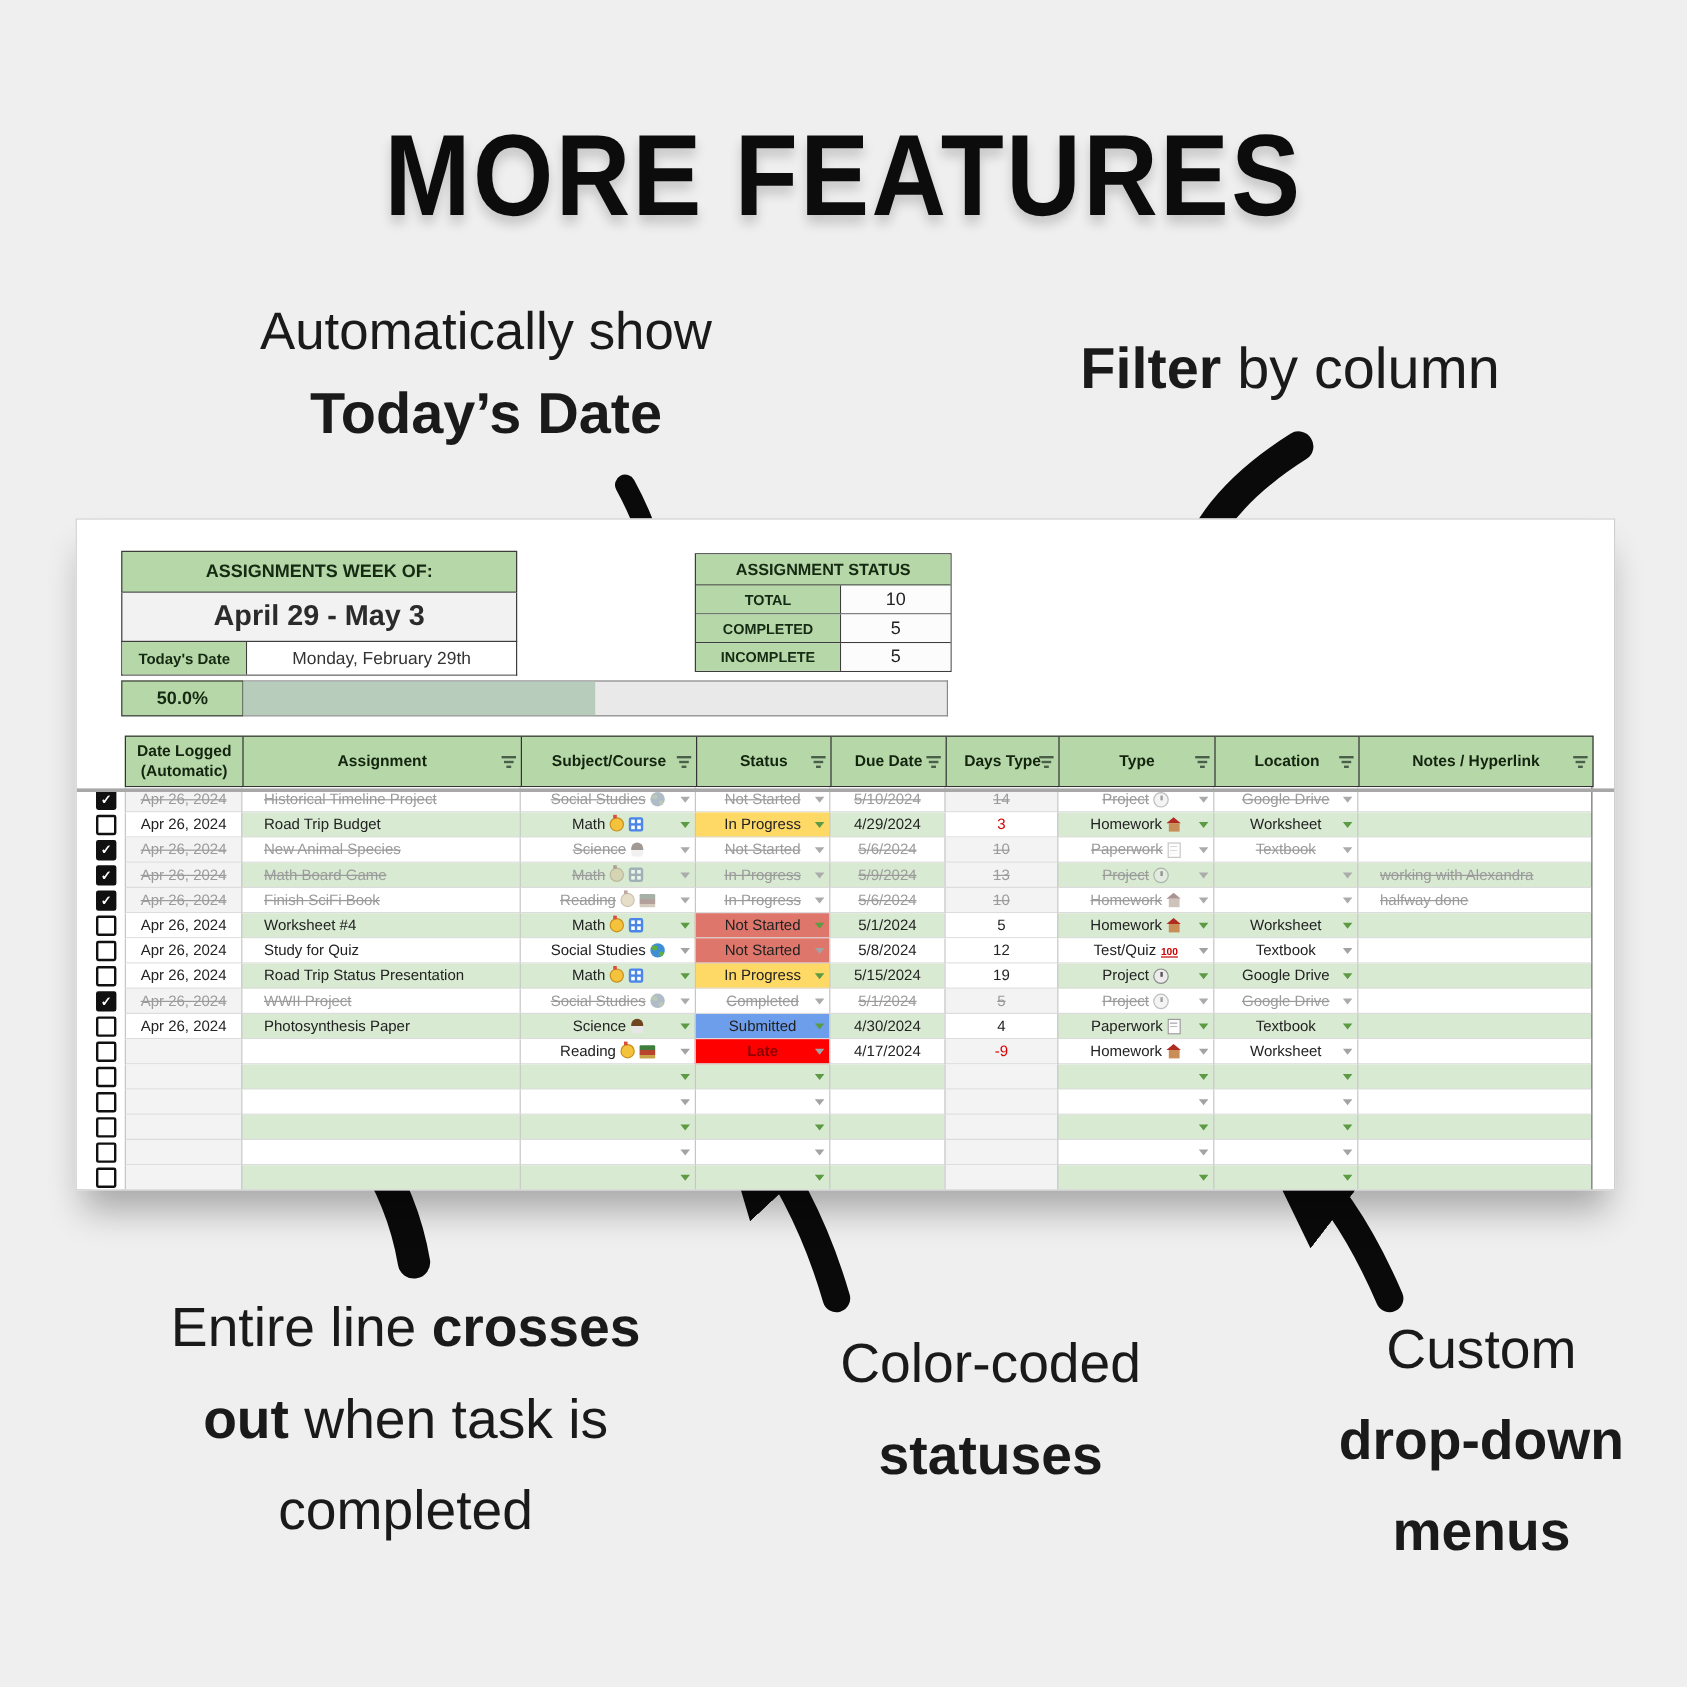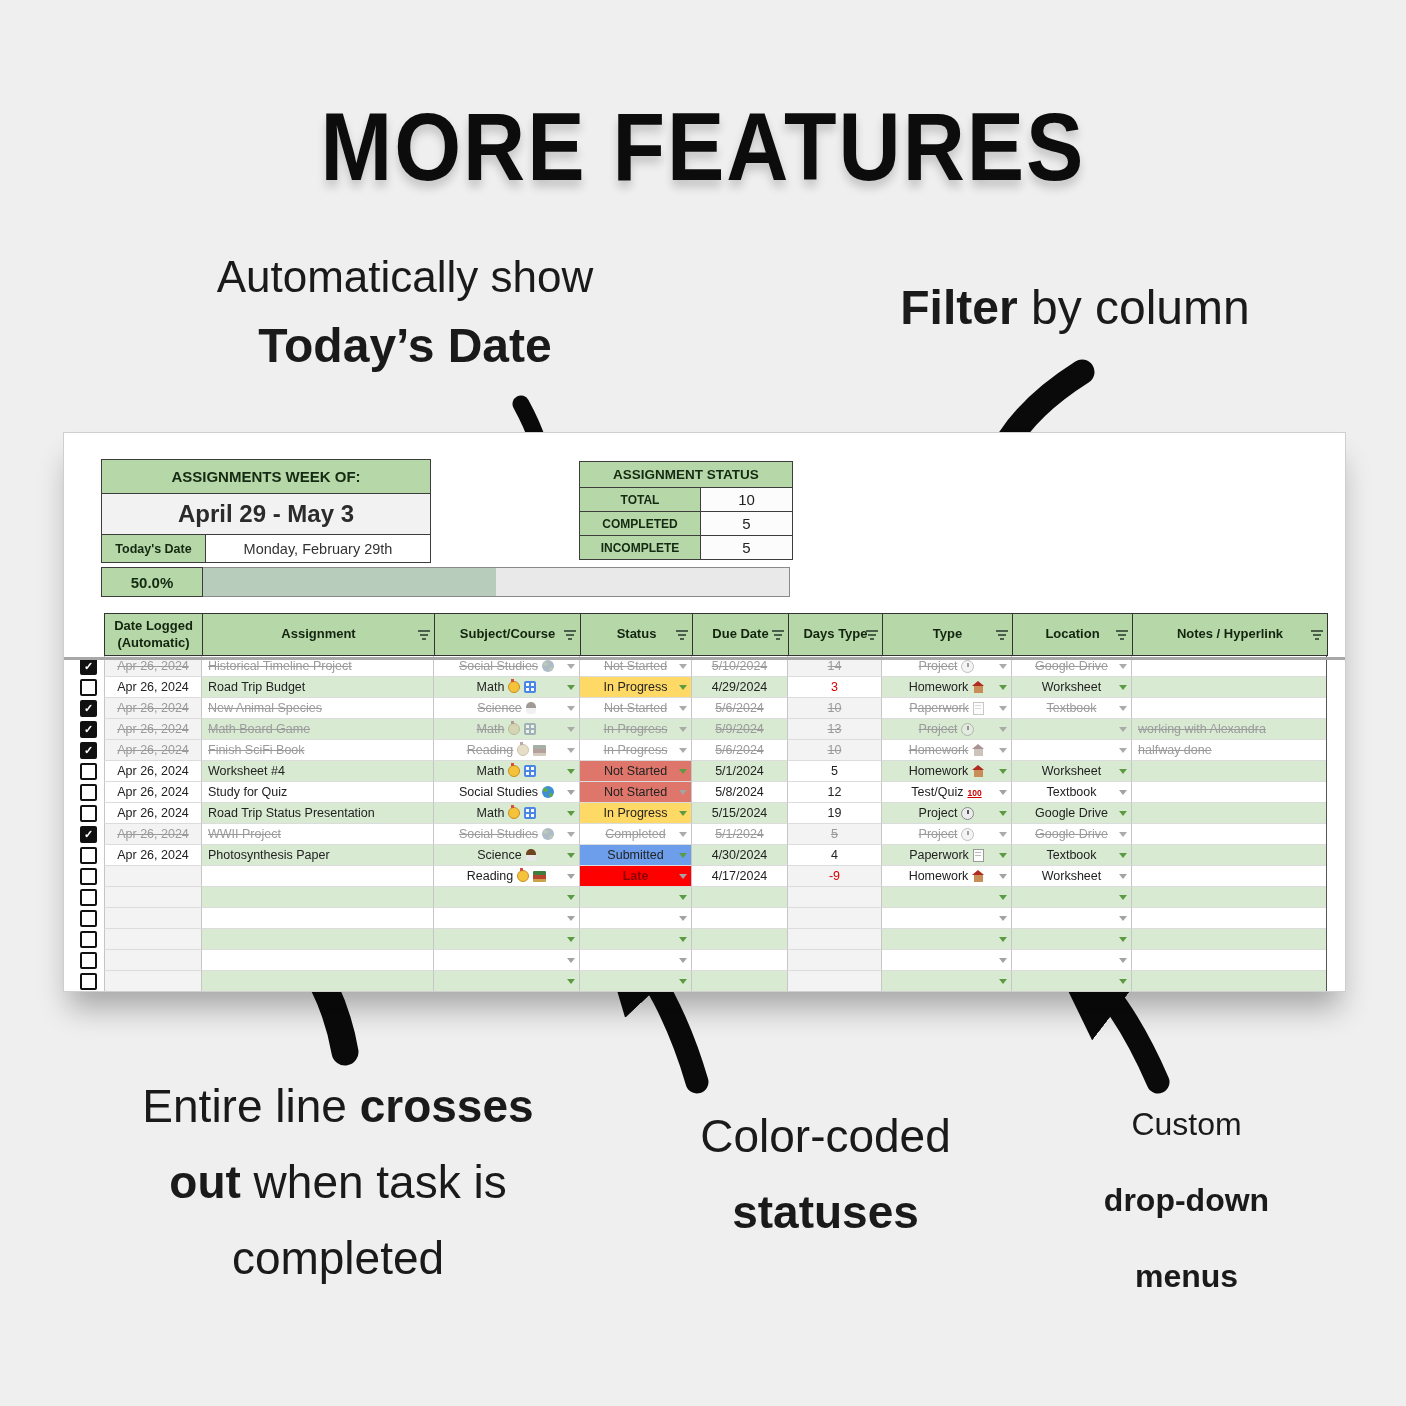--- a/index.html
+++ b/index.html
@@ -13,21 +13,21 @@
          text-shadow:0 6px 9px rgba(0,0,0,.18);}
 
   
   .anno{position:absolute;color:#1a1a1a;text-align:center;}
   .anno .b{font-weight:bold;}
   #anno-today{left:100px;top:252px;width:610px;font-size:44px;}
   #anno-today .line2{font-size:48px;margin-top:16px;}
   #anno-filter{left:845px;top:280px;width:460px;font-size:48px;}
   #anno-crossout{left:78px;top:1068px;width:520px;font-size:46px;line-height:76px;}
   #anno-status{left:618px;top:1098px;width:415px;font-size:46px;line-height:76px;}
-  #anno-dropdown{left:1024px;top:1086px;width:325px;font-size:32px;line-height:76px;}
+  #anno-dropdown{left:1072px;top:1086px;width:325px;font-size:46px;line-height:76px;}
 
   
   #arrows{position:absolute;inset:0;pointer-events:none;}
 
   
   .card{position:absolute;left:63px;top:432px;width:1281px;height:558px;background:#fff;
         border:1px solid #cfcfcf;box-shadow:0 22px 28px -6px rgba(0,0,0,.30);overflow:hidden;}
   .week-box{position:absolute;left:37px;top:26px;width:330px;}
   .week-head{background:var(--header-green);border:1.5px solid #3d3d3d;height:33px;
              display:flex;align-items:center;justify-content:center;font-weight:bold;
@@ -84,21 +84,21 @@
   .cb.checked::after{content:"\2713";}
   .c{box-sizing:border-box;font-size:12.5px;color:#222;display:flex;align-items:center;
      border-bottom:1px solid #dcdcdc;border-left:1px solid #c6c6c6;position:relative;
      white-space:nowrap;overflow:hidden;}
   .c:first-of-type{border-left:1px solid #555;}
   .trow.green .c{background:var(--row-green);}
   .trow.white .c{background:#fff;}
   .c.autog{background:#f3f3f3 !important;}
   .c.whitebg{background:#fff !important;}
   .mid{justify-content:center;}
-  .asg,.notes{padding-left:6px;}
+  .asg,.notes{padding-left:18px;}
   .red{color:var(--days-red);}
   .trow.struck .ctext{color:#9b9b9b;text-decoration:line-through;}
   .trow.struck .icon{filter:grayscale(70%);opacity:.55;}
 
   
   .s-yellow{background:var(--status-yellow) !important;}
   .s-red{background:var(--status-red) !important;}
   .s-blue{background:var(--status-blue) !important;}
   .s-late{background:var(--status-late) !important;}
   .s-late .ctext{color:var(--late-text);font-weight:bold;}

